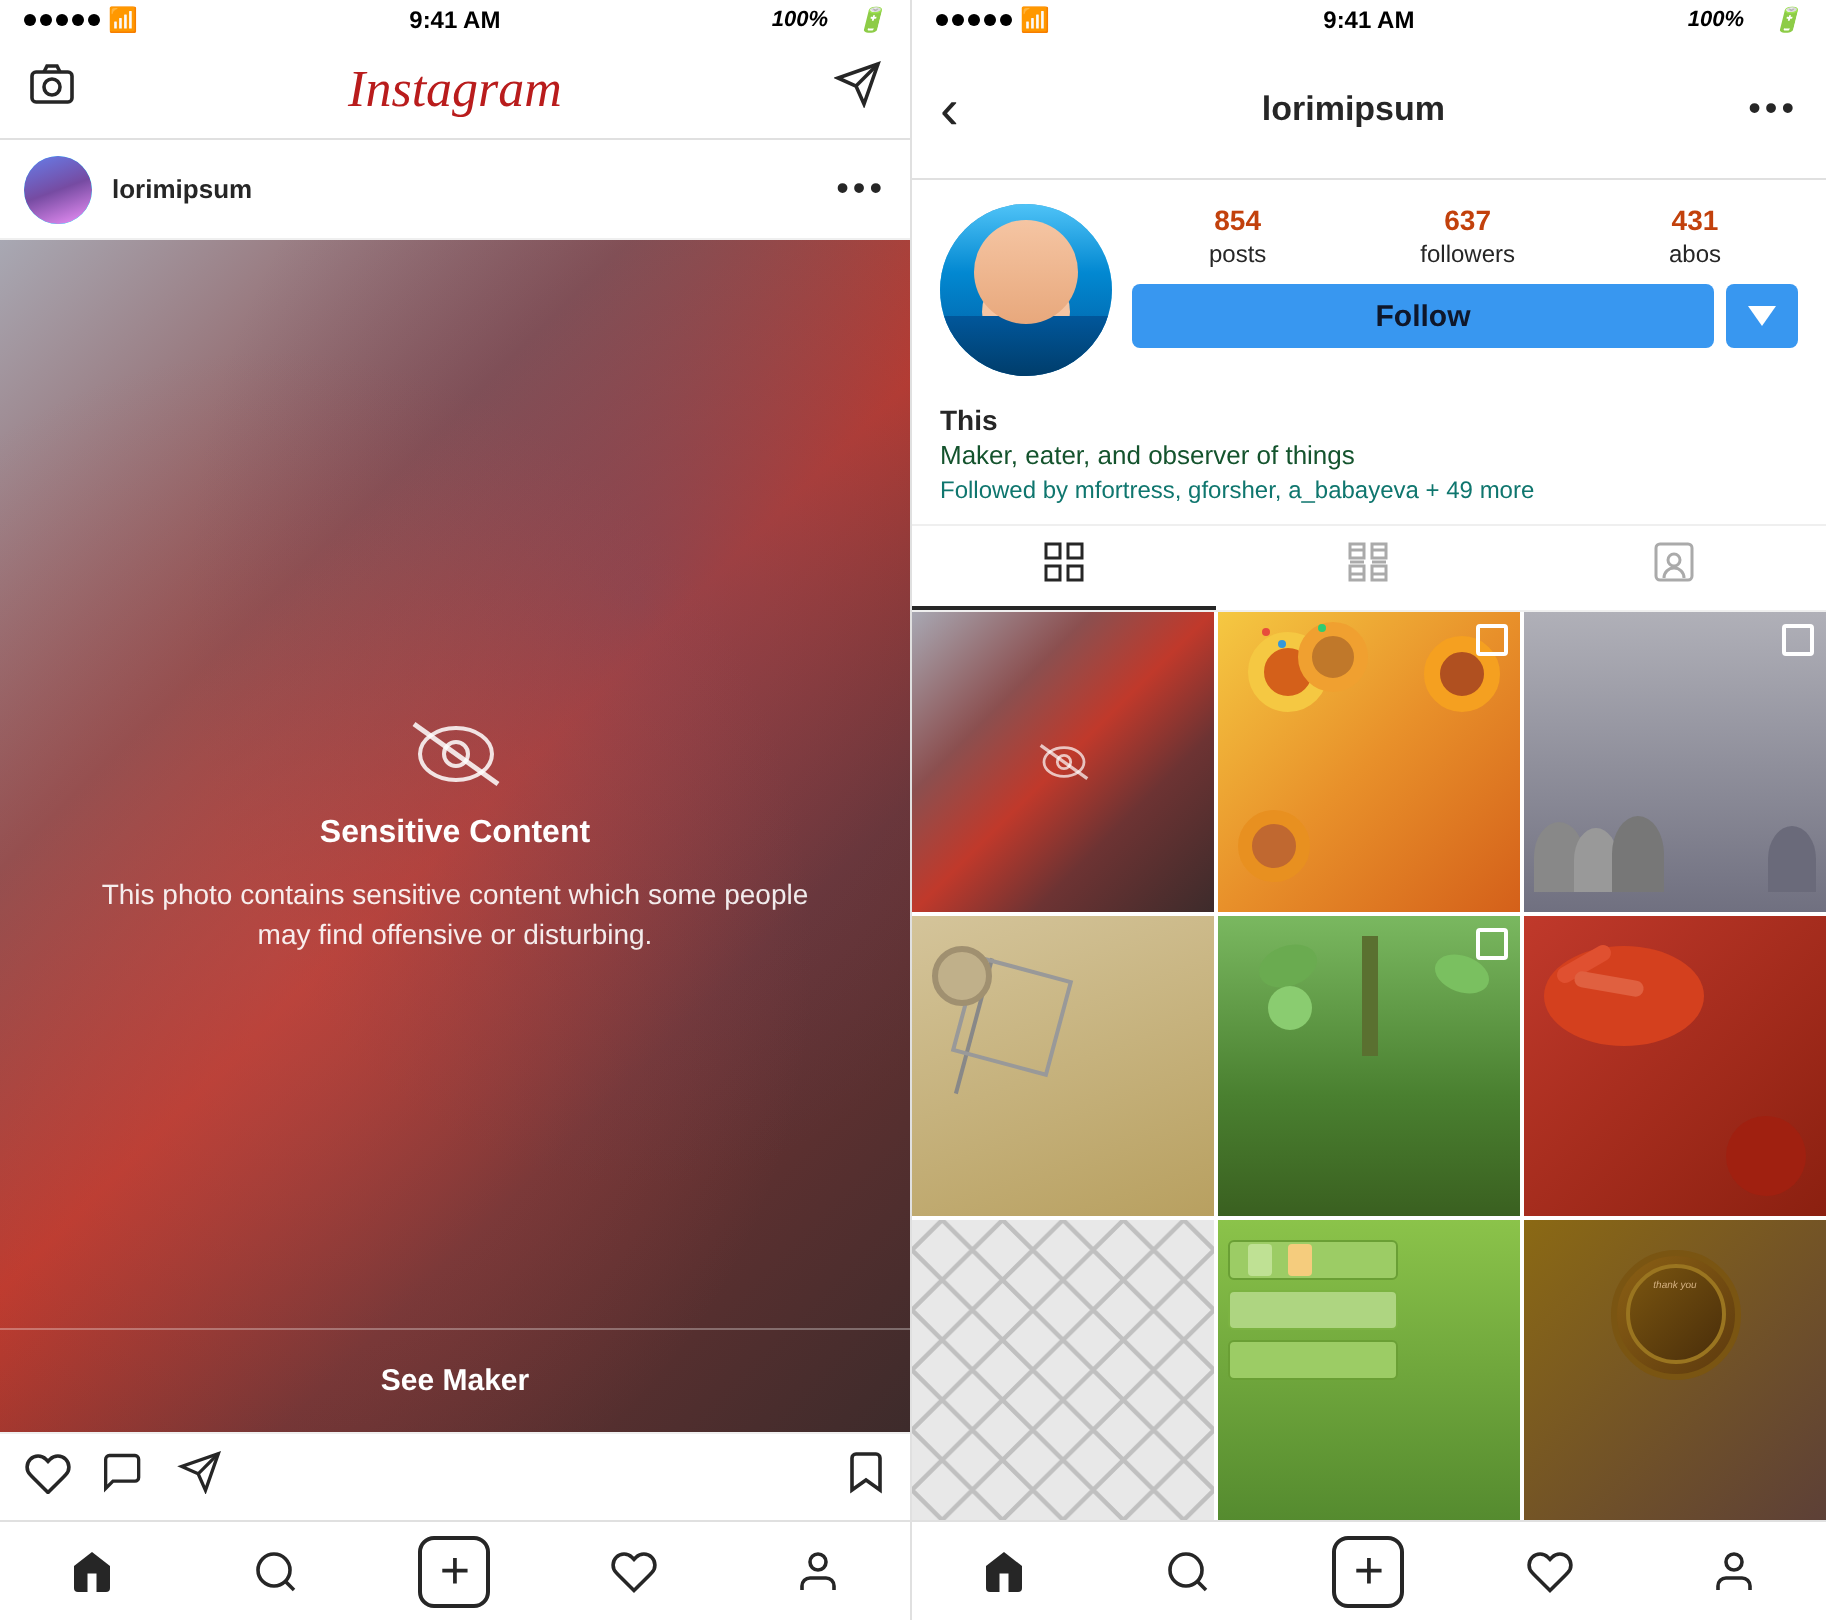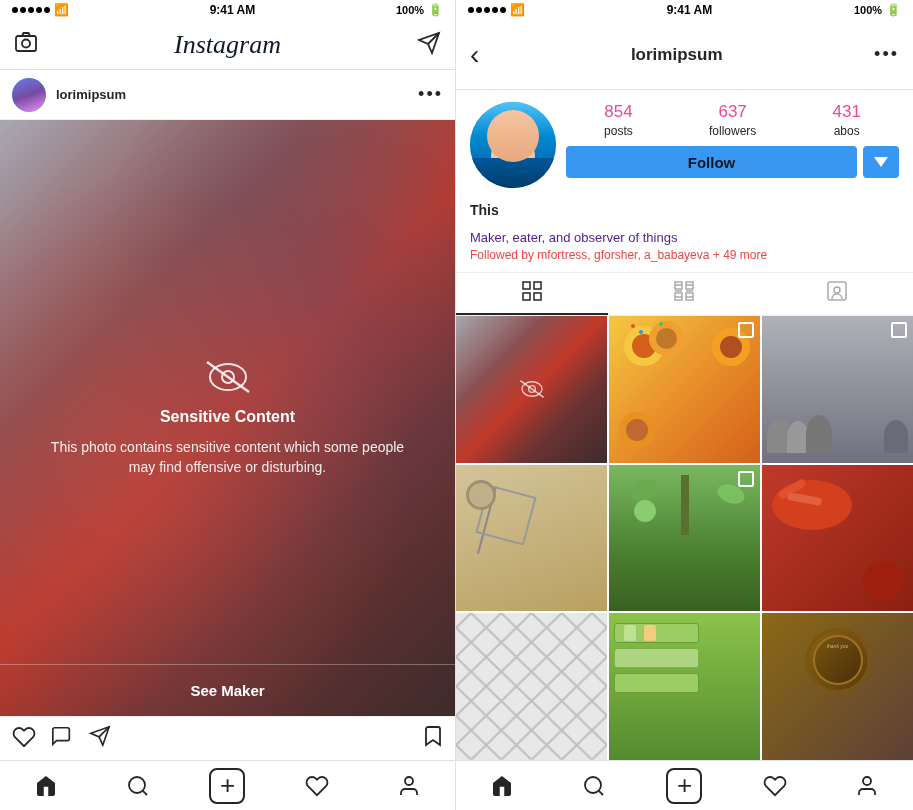--- a/index.html
+++ b/index.html
@@ -29,37 +29,37 @@
       justify-content: space-between;
       align-items: center;
       padding: 0 12px;
       font-size: 11px;
       font-weight: 600;
       background: #fff;
       flex-shrink: 0;
     }
     .status-bar-left { display: flex; align-items: center; gap: 4px; }
     .status-bar-center { font-size: 12px; font-weight: 600; }
-    .status-bar-right { display: flex; align-items: center; gap: 4px; }
+    .status-bar-right { display: flex; align-items: center; gap: 14px; font-style: italic; }
 
     .header {
       height: 50px;
       display: flex;
       align-items: center;
       justify-content: space-between;
       padding: 0 14px;
       border-bottom: 1px solid #e0e0e0;
       flex-shrink: 0;
     }
     .header-logo {
       font-family: Georgia, 'Times New Roman', serif;
       font-style: italic;
       font-size: 26px;
       font-weight: 400;
-      color: #0f172a;
+      color: #b91c1c;
       flex: 1;
       text-align: center;
     }
 
     .post-header {
       height: 50px;
       display: flex;
       align-items: center;
       padding: 0 12px;
       border-bottom: 1px solid #efefef;
@@ -281,23 +281,23 @@
       justify-content: space-around;
       align-items: center;
     }
     .stat-item {
       display: flex;
       flex-direction: column;
       align-items: center;
       gap: 2px;
     }
     .stat-number {
-      font-size: 17px;
-      font-weight: 400;
-      color: #ec4899;
+      font-size: 14px;
+      font-weight: 700;
+      color: #c2410c;
     }
     .stat-label {
       font-size: 12px;
       color: #262626;
     }
     .follow-row {
       display: flex;
       gap: 6px;
     }
     .follow-btn {
@@ -329,26 +329,26 @@
       padding: 2px 14px 10px;
       flex-shrink: 0;
     }
     .profile-name {
       font-size: 14px;
       font-weight: 700;
       color: #262626;
     }
     .profile-bio {
       font-size: 13px;
-      color: #4c1d95;
-      margin-top: 12px;
+      color: #14532d;
+      margin-top: 2px;
     }
     .profile-followed-by {
       font-size: 12px;
-      color: #ef4444;
+      color: #0f766e;
       margin-top: 3px;
     }
 
     .tab-bar {
       height: 44px;
       display: flex;
       border-top: 1px solid #efefef;
       border-bottom: 1px solid #efefef;
       flex-shrink: 0;
     }

